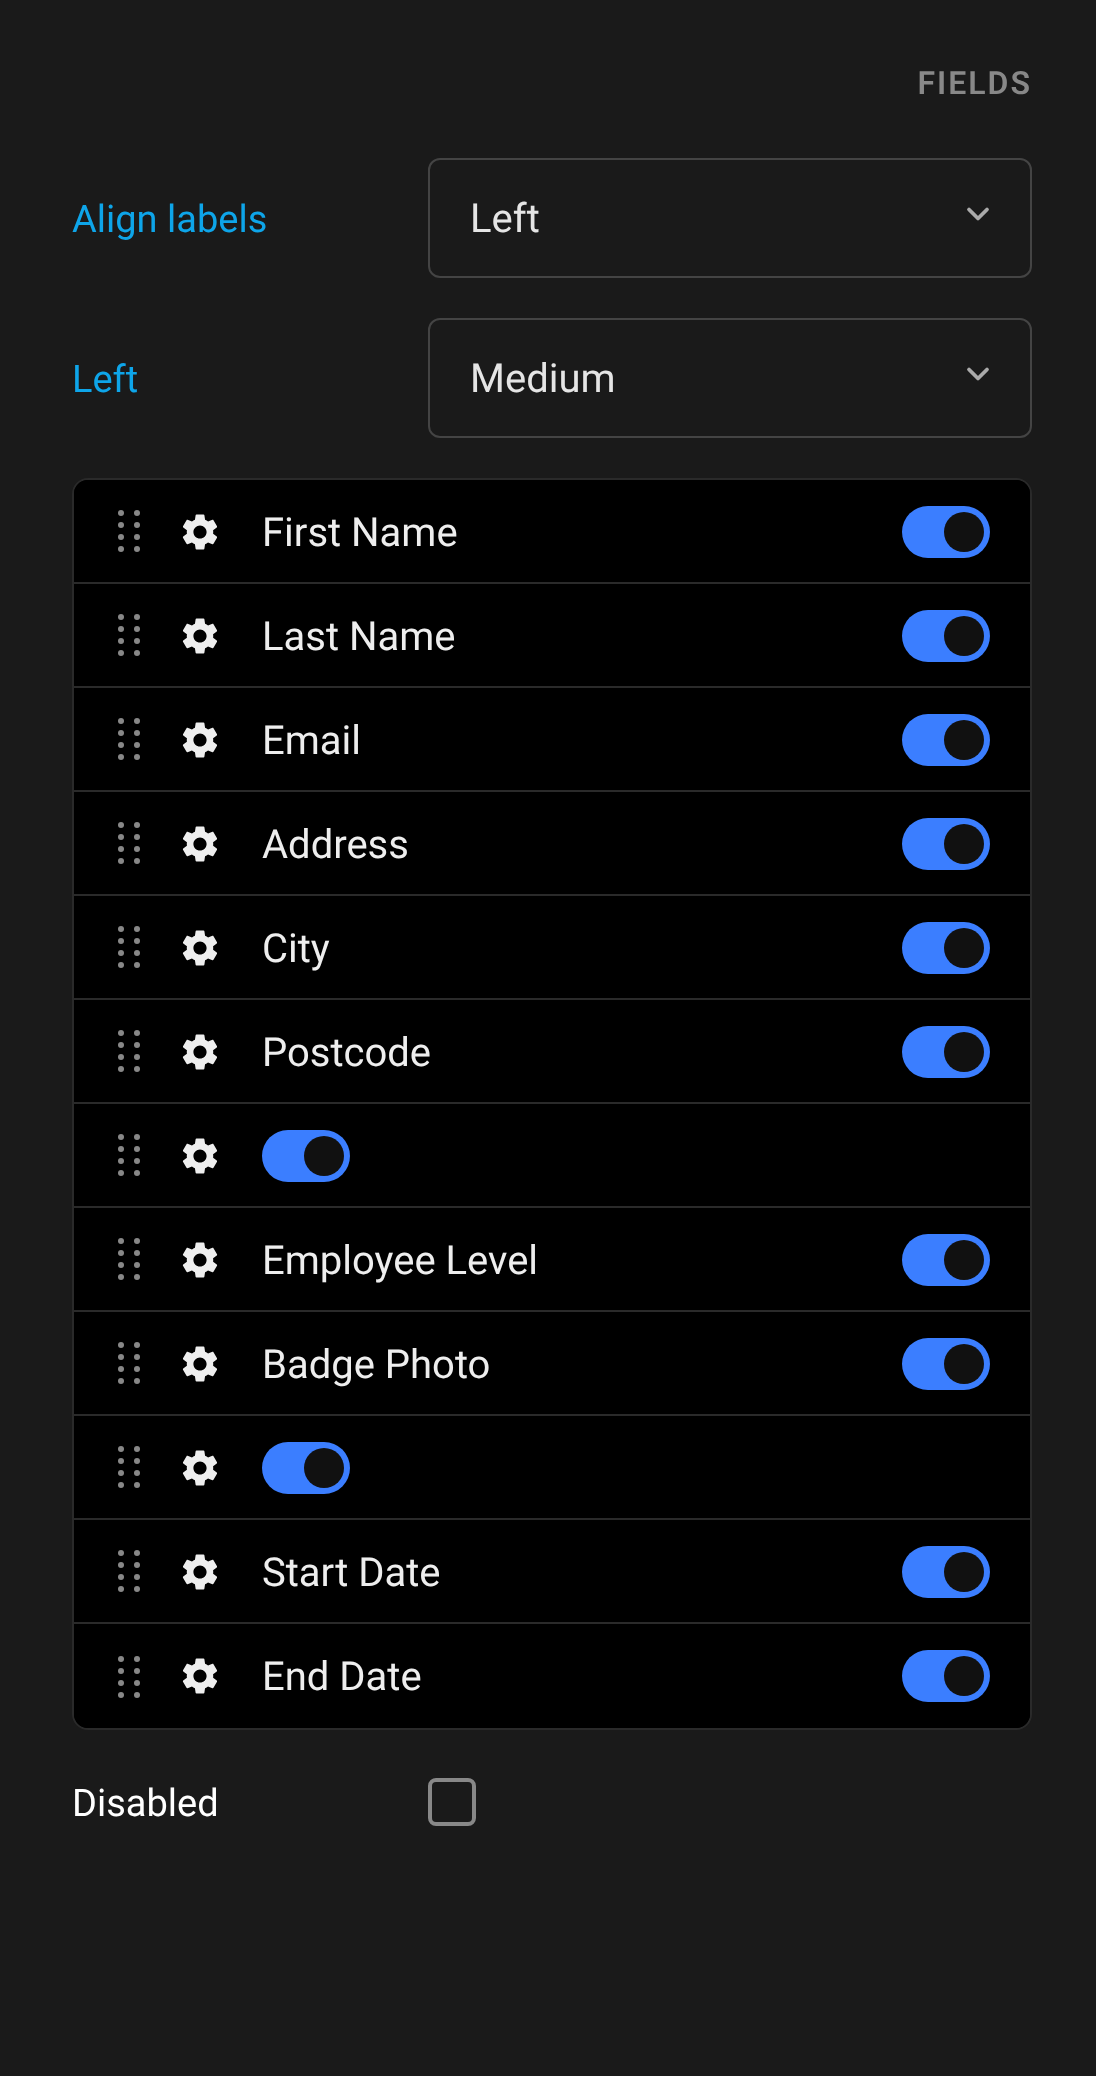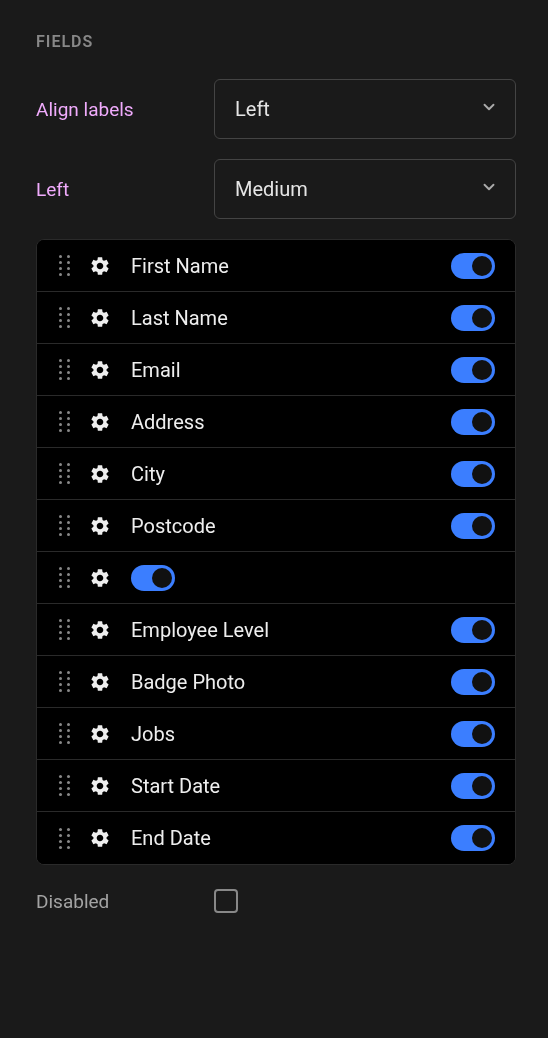--- a/index.html
+++ b/index.html
@@ -18,30 +18,31 @@
     }
     .panel {
       padding: 32px 32px 32px 36px;
     }
     .section-header {
       font-size: 16px;
       font-weight: 600;
       letter-spacing: 1px;
       color: #888;
       margin-bottom: 28px;
+      text-align: right;
     }
     .form-row {
       display: flex;
       align-items: center;
       margin-bottom: 20px;
     }
     .form-label {
       flex: 0 0 178px;
       font-size: 19px;
-      color: #f0abfc;
+      color: #0ea5e9;
     }
     .select-wrapper {
       flex: 1;
       position: relative;
     }
     .select {
       width: 100%;
       height: 60px;
       background: #1a1a1a;
       border: 1px solid #444;
@@ -127,21 +128,21 @@
       border-radius: 50%;
     }
     .checkbox-row {
       display: flex;
       align-items: center;
       margin-top: 24px;
     }
     .checkbox-label {
       flex: 0 0 178px;
       font-size: 19px;
-      color: #a3a3a3;
+      color: #ffffff;
     }
     .checkbox {
       width: 24px;
       height: 24px;
       border: 2px solid #888;
       border-radius: 4px;
       background: transparent;
       cursor: pointer;
     }
   </style>
@@ -379,21 +380,20 @@
           <span></span>
           <span></span>
           <span></span>
           <span></span>
         </div>
         <div class="gear-icon">
           <svg width="22" height="22" viewBox="0 0 24 24" fill="#eee">
             <path d="M19.14,12.94c0.04-0.3,0.06-0.61,0.06-0.94c0-0.32-0.02-0.64-0.07-0.94l2.03-1.58c0.18-0.14,0.23-0.41,0.12-0.61 l-1.92-3.32c-0.12-0.22-0.37-0.29-0.59-0.22l-2.39,0.96c-0.5-0.38-1.03-0.7-1.62-0.94L14.4,2.81c-0.04-0.24-0.24-0.41-0.48-0.41 h-3.84c-0.24,0-0.43,0.17-0.47,0.41L9.25,5.35C8.66,5.59,8.12,5.92,7.63,6.29L5.24,5.33c-0.22-0.08-0.47,0-0.59,0.22L2.74,8.87 C2.62,9.08,2.66,9.34,2.86,9.48l2.03,1.58C4.84,11.36,4.8,11.69,4.8,12s0.02,0.64,0.07,0.94l-2.03,1.58 c-0.18,0.14-0.23,0.41-0.12,0.61l1.92,3.32c0.12,0.22,0.37,0.29,0.59,0.22l2.39-0.96c0.5,0.38,1.03,0.7,1.62,0.94l0.36,2.54 c0.05,0.24,0.24,0.41,0.48,0.41h3.84c0.24,0,0.44-0.17,0.47-0.41l0.36-2.54c0.59-0.24,1.13-0.56,1.62-0.94l2.39,0.96 c0.22,0.08,0.47,0,0.59-0.22l1.92-3.32c0.12-0.22,0.07-0.47-0.12-0.61L19.14,12.94z M12,15.6c-1.98,0-3.6-1.62-3.6-3.6 s1.62-3.6,3.6-3.6s3.6,1.62,3.6,3.6S13.98,15.6,12,15.6z"></path>
           </svg>
         </div>
-        <div class="field-label">Jobs</div>
         <div class="toggle">
           <div class="toggle-knob"></div>
         </div>
       </div>
       <div class="field-row">
         <div class="drag-handle">
           <span></span>
           <span></span>
           <span></span>
           <span></span>

